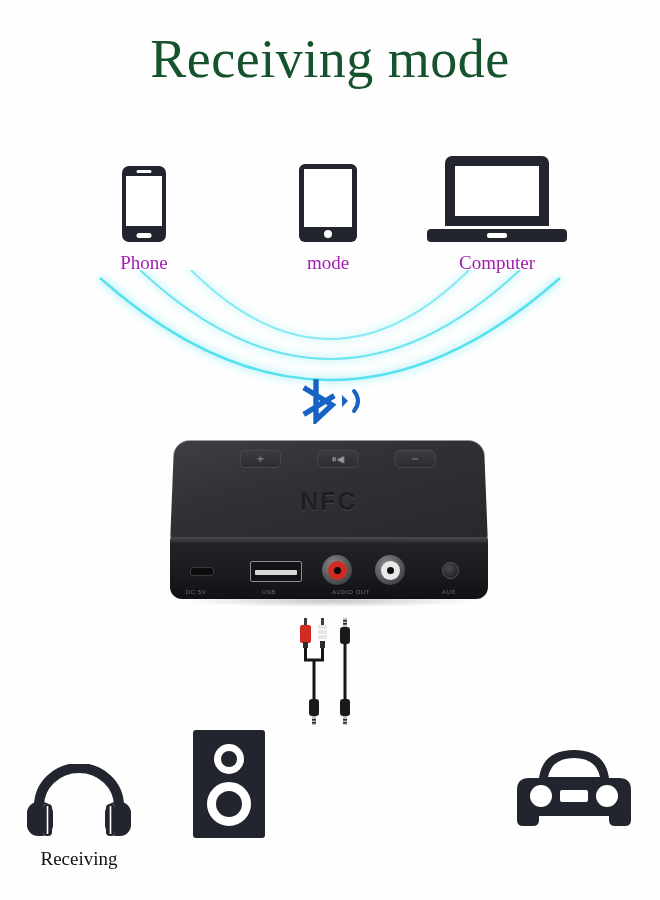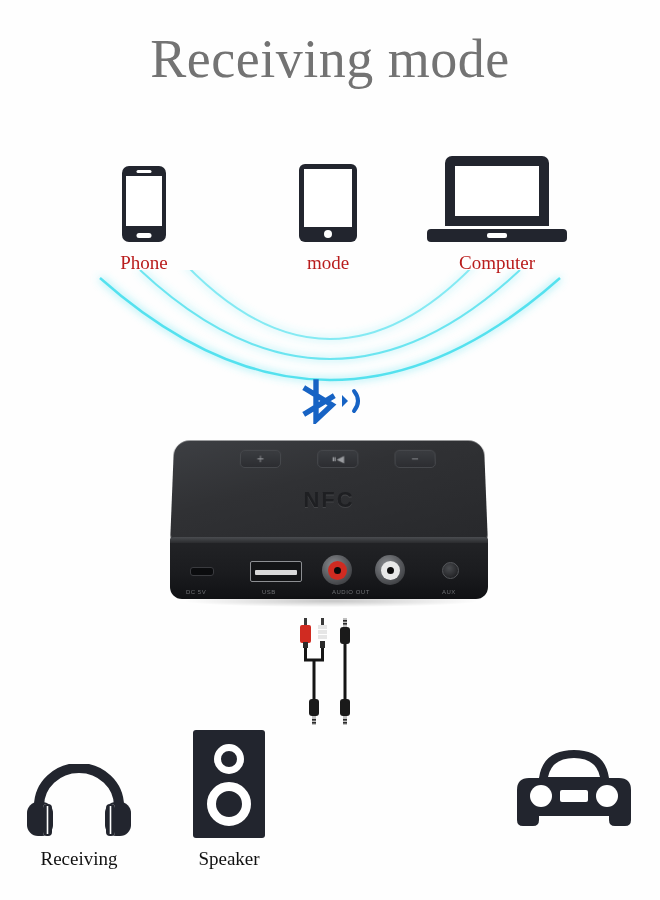--- a/index.html
+++ b/index.html
@@ -19,21 +19,21 @@
   
   #title {
     position: absolute;
     top: 28px;
     left: 0;
     width: 660px;
     text-align: center;
     font-family: "Liberation Serif", serif;
     font-size: 54px;
     font-weight: 400;
-    color: #737373;
+    color: #14532d;
     letter-spacing: 0.5px;
   }
 
   
   #sources {
     position: absolute;
     top: 150px;
     left: 0;
     width: 660px;
     height: 140px;
@@ -45,21 +45,21 @@
   .src-icon {
     height: 92px;
     display: flex;
     align-items: flex-end;
     justify-content: center;
   }
   .src-label {
     margin-top: 10px;
     font-family: "Liberation Serif", serif;
     font-size: 19px;
-    color: #b91c1c;
+    color: #a21caf;
     white-space: nowrap;
   }
   #src-phone    { left: 96px;  width: 96px; }
   #src-ipad     { left: 280px; width: 96px; }
   #src-computer { left: 426px; width: 142px; }
 
   
   .phone-body {
     width: 44px; height: 76px;
     background: #22252e;
@@ -216,21 +216,21 @@
     font-size: 10px;
     color: #9a9ca0;
     line-height: 1;
   }
   .dev-nfc {
     position: absolute;
     left: 0; top: 50px;
     width: 338px;
     text-align: center;
     font-family: "Liberation Sans", sans-serif;
-    font-size: 22px;
+    font-size: 25px;
     font-weight: 700;
     letter-spacing: 2px;
     color: #1e1f22;
     text-shadow: 0 1px 0 rgba(255,255,255,0.10);
   }
 
   .ports { position: absolute; left: 10px; top: 100px; width: 318px; height: 62px; }
   .port-label {
     position: absolute;
     font-family: "Liberation Sans", sans-serif;
@@ -521,21 +521,20 @@
       <div class="out-label">Receiving</div>
     </div>
 
     <div class="out" id="out-speaker">
       <div class="out-icon">
         <div class="spk-body">
           <div class="spk-ring spk-tweeter"></div>
           <div class="spk-ring spk-woofer"></div>
         </div>
       </div>
-      <div class="out-label">Speaker</div>
     </div>
 
 
     <div class="out" id="out-car">
       <div class="out-icon">
         <svg width="118" height="94" viewBox="0 0 118 94">
           <path d="M 24 34 Q 28 6 59 6 Q 90 6 94 34 L 104 34 Q 116 34 116 46 L 116 76 Q 116 82 110 82 L 100 82 Q 94 82 94 76 L 94 72 L 24 72 L 24 76 Q 24 82 18 82 L 8 82 Q 2 82 2 76 L 2 46 Q 2 34 14 34 Z" fill="#22252e"></path>
           <path d="M 33 33 Q 37 14 59 14 Q 81 14 85 33 Z" fill="#ffffff"></path>
           <circle cx="26" cy="52" r="11" fill="#ffffff"></circle>
           <circle cx="92" cy="52" r="11" fill="#ffffff"></circle>

